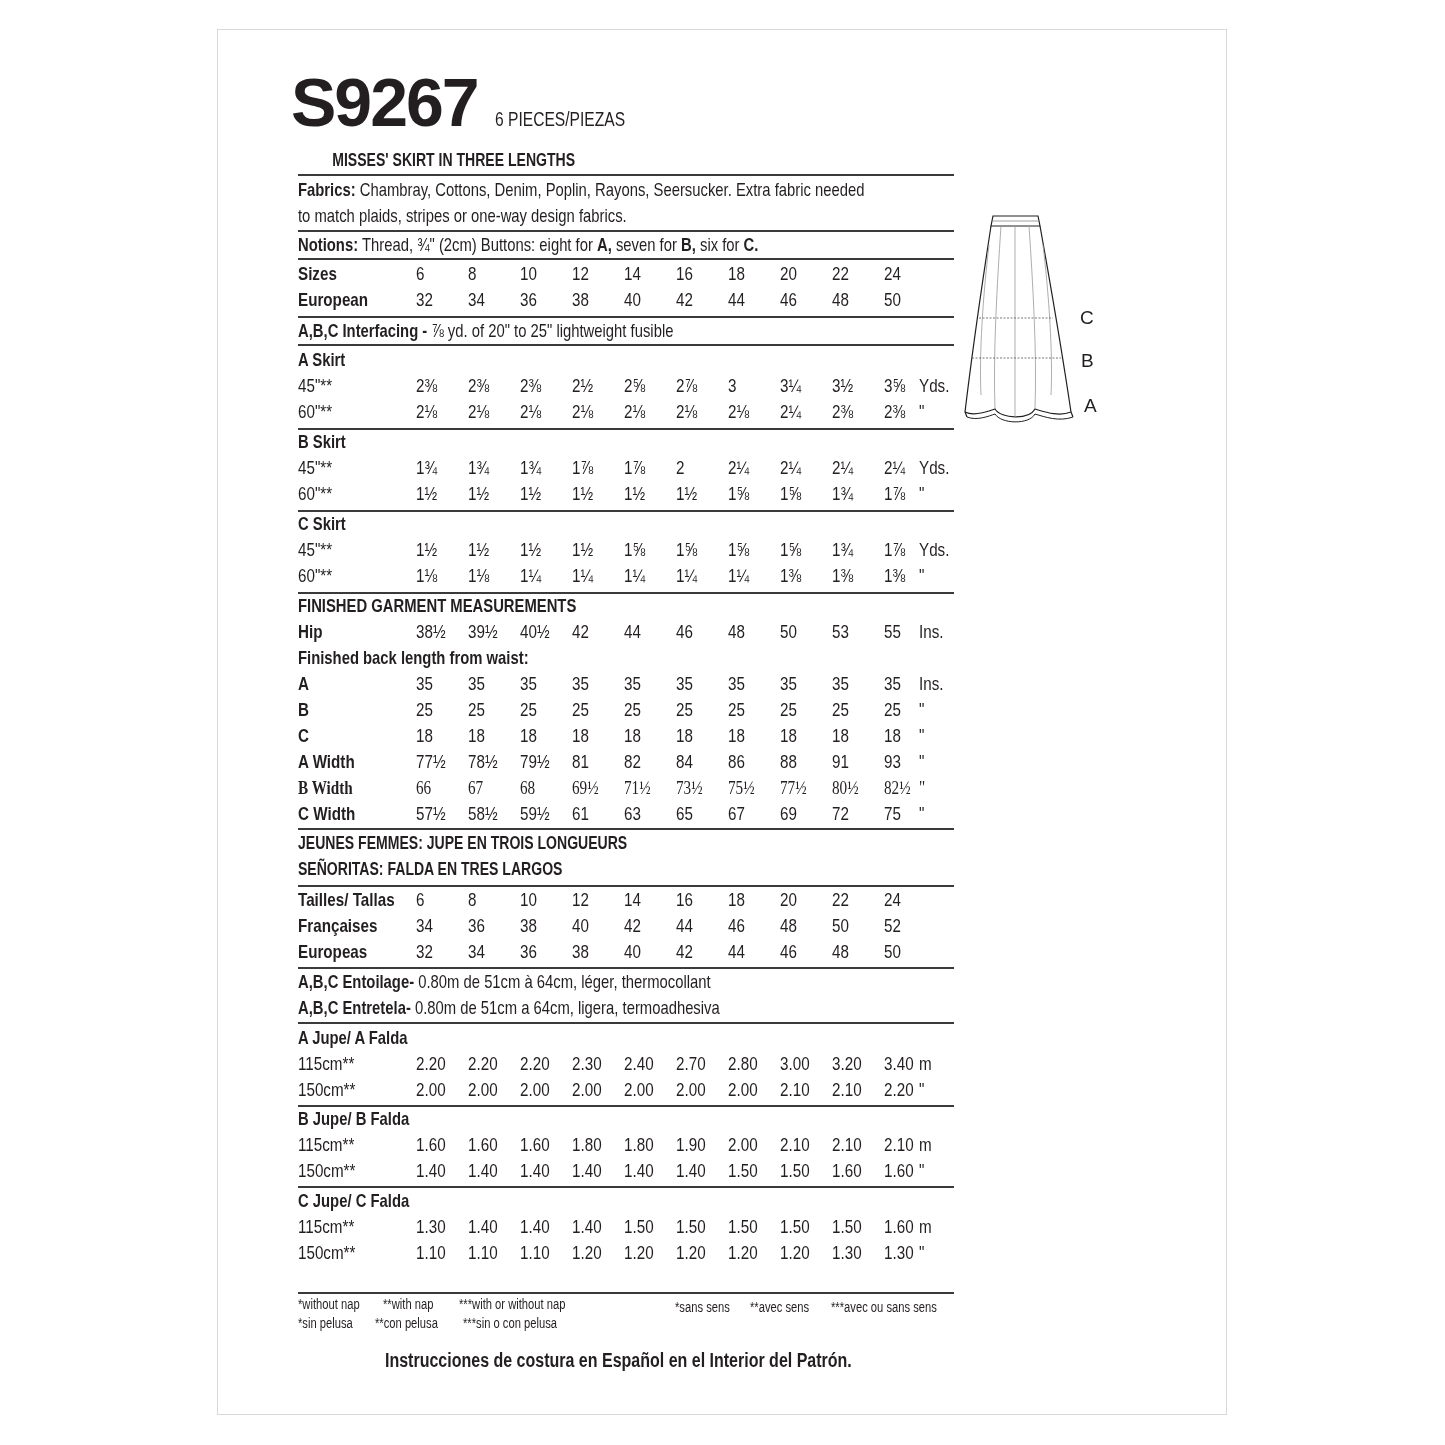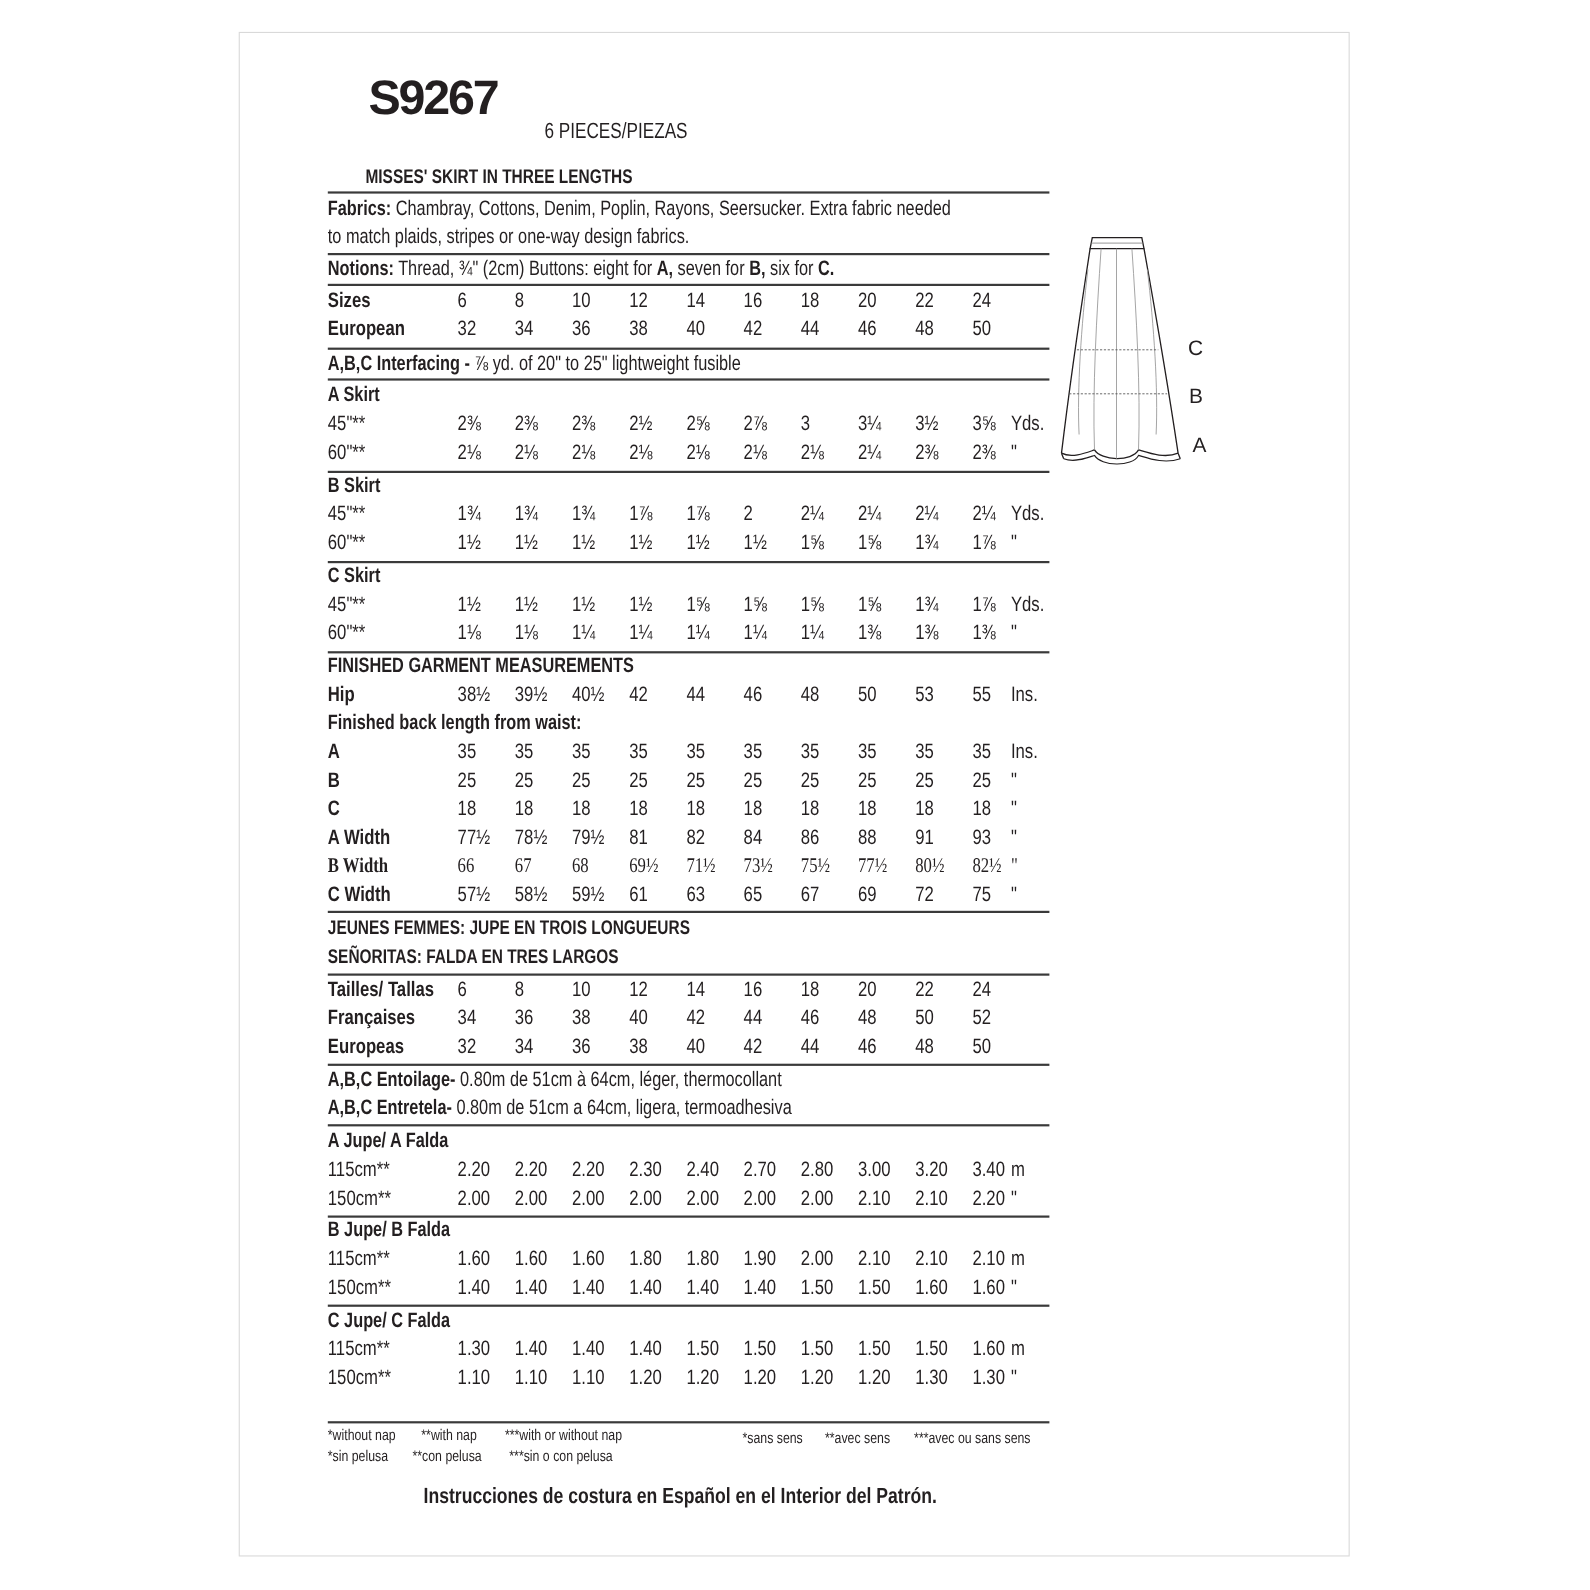--- a/index.html
+++ b/index.html
@@ -1,22 +1,22 @@
 <!DOCTYPE html>
 <html><head>
   <meta charset="utf-8">
   <style>
     html, body { margin: 0; padding: 0; background: #ffffff; }
     body { width: 1445px; height: 1445px; position: relative; overflow: hidden;
            font-family: "Liberation Sans", sans-serif; color: #231f20; }
     .page { position: absolute; left: 217px; top: 29px; width: 1010px; height: 1386px;
             border: 1px solid #d9d9d9; box-sizing: border-box; background: #fff; }
     .abs { position: absolute; white-space: nowrap; }
-    .pattern-number { left: 291px; top: 68px; font-size: 44px; font-weight: bold;
-                      letter-spacing: -2px; line-height: 1; margin-left: 44px; }
+    .pattern-number { left: 291px; top: 68px; font-size: 68px; font-weight: bold;
+                      letter-spacing: -2px; line-height: 1; }
     .pieces { left: 495px; top: 108px; font-size: 20px; transform: scaleX(0.78); transform-origin: left top; }
     .title { font-size: 18px; font-weight: bold; transform: scaleX(0.78); }
     .txt { font-size: 19px; transform: scaleX(0.78); }
     .txt b { font-weight: bold; }
     .hline { position: absolute; left: 298px; width: 656px; height: 2px; background: #3a3a3a; }
     .row { position: absolute; left: 298px; width: 660px; height: 26px; font-size: 19px; }
     .row .lbl { position: absolute; left: 0; top: 0; white-space: nowrap; transform: scaleX(0.8); transform-origin: left top; }
     .row .lbl.bold { font-weight: bold; }
     .row .cell { position: absolute; top: 0; white-space: nowrap; transform: scaleX(0.8); transform-origin: left top; }
     .row .unit { position: absolute; top: 0; left: 621px; white-space: nowrap; transform: scaleX(0.8); transform-origin: left top; }

